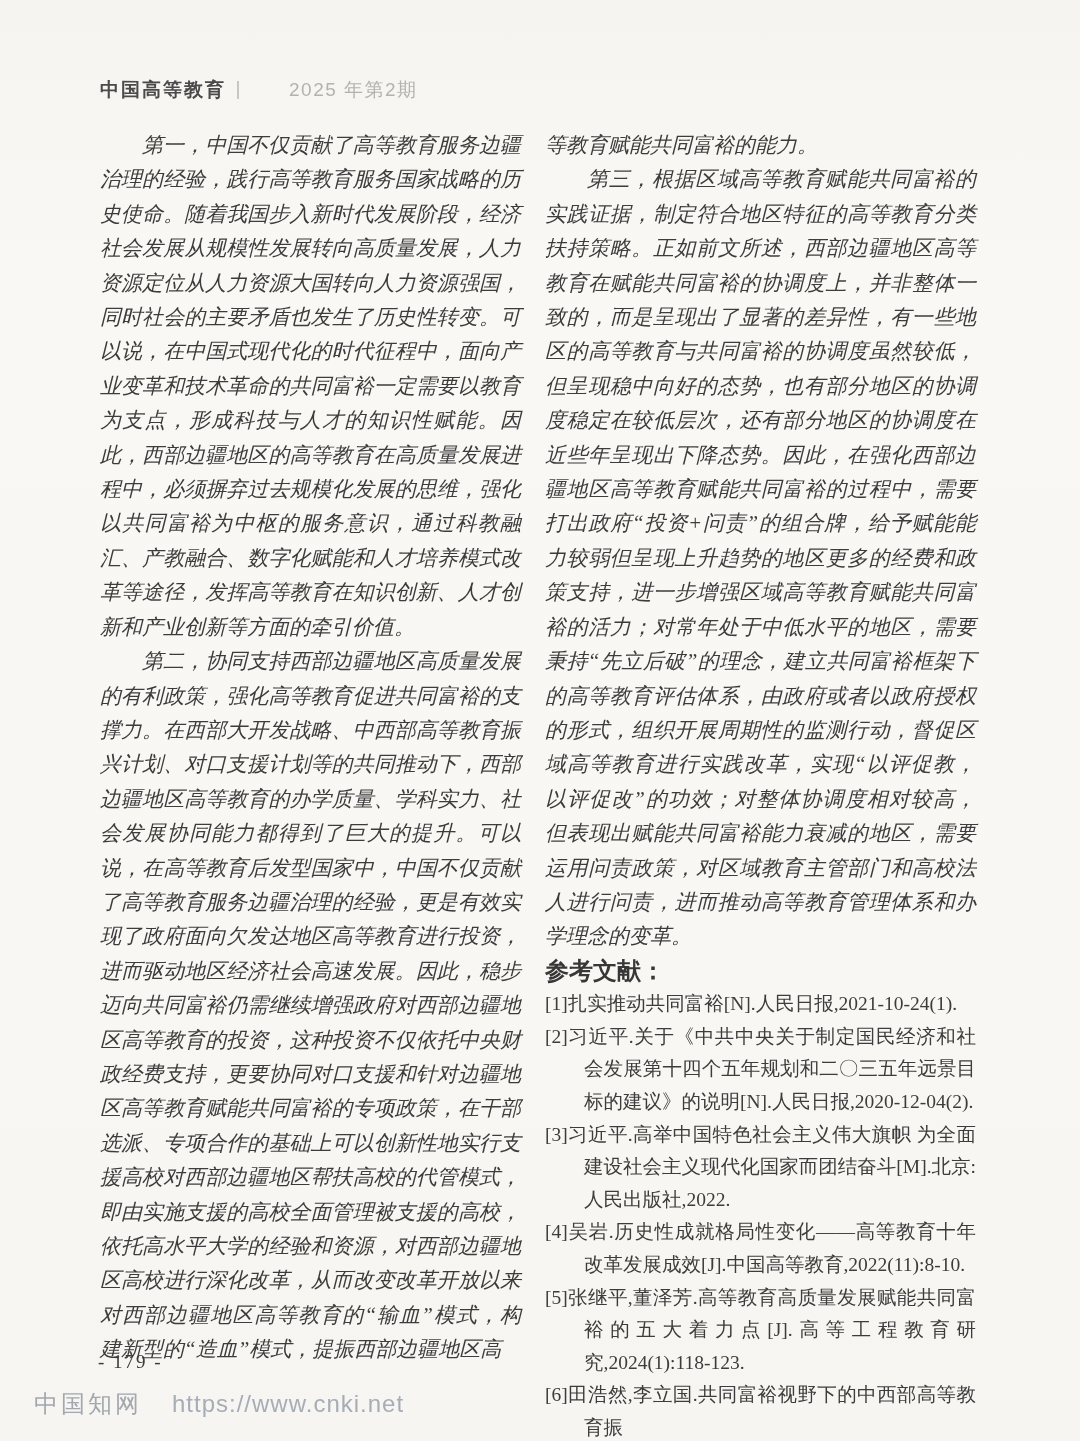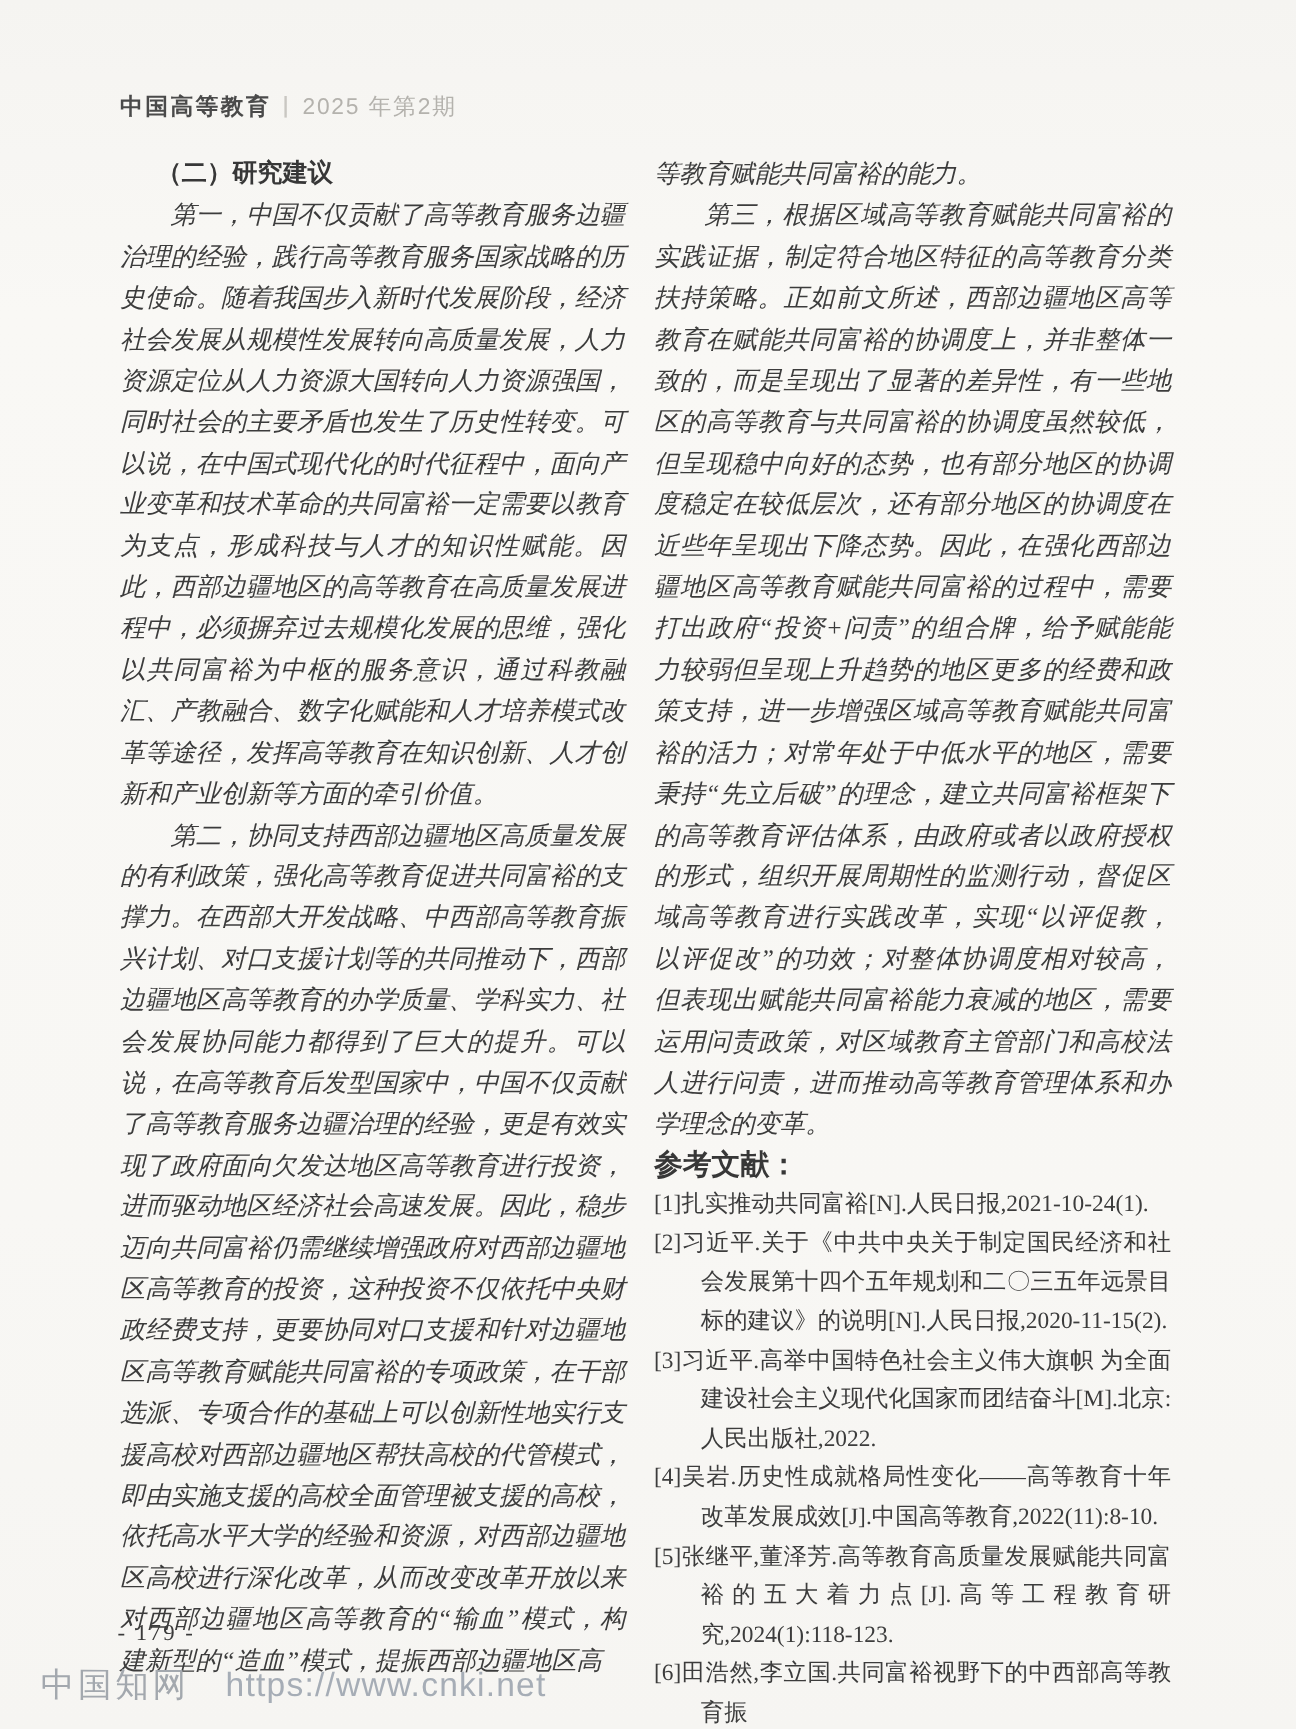--- a/index.html
+++ b/index.html
@@ -19,21 +19,21 @@
   .hdr{
     position:absolute;left:100px;top:78px;
     font-family:"Liberation Sans", sans-serif;
     font-size:19px;line-height:24px;white-space:nowrap;
   }
   .hdr .journal{font-weight:bold;color:#4a4a4a;letter-spacing:2px;}
   .hdr .divider{
     display:inline-block;width:2px;height:18px;background:#c9c7c2;
     margin:0 13px 0 11px;vertical-align:-3px;
   }
-  .hdr .issue{color:#b4b2ad;letter-spacing:1.5px;}
+  .hdr .issue{color:#b4b2ad;letter-spacing:1.5px;margin-left:37px;}
   
   .col{position:absolute;top:128px;}
   .col-left{left:100px;width:421px;}
   .col-right{left:545px;width:431px;}
   .sec-heading{
     font-family:"Liberation Sans", sans-serif;
     font-weight:bold;color:#373737;
     font-size:21px;line-height:34.4px;
     margin:0;text-indent:1.45em;
   }
@@ -52,53 +52,52 @@
     font-size:19.5px;line-height:32.6px;color:#3c3c3c;
   }
   .refs .ref{padding-left:2em;text-indent:-2em;text-align:justify;}
   
   .page-number{
     position:absolute;left:98px;top:1351px;
     font-size:19px;letter-spacing:2px;color:#3b3b3b;
   }
   .watermark{
     position:absolute;left:34px;top:1389px;
-    font-size:28px;line-height:30px;white-space:nowrap;text-align:right;
+    font-size:24px;line-height:30px;white-space:nowrap;text-align:right;
   }
   .watermark .wm-name{
     font-family:"Liberation Sans", sans-serif;
     color:#a3a8ae;letter-spacing:3px;margin-right:30px;
   }
   .watermark .wm-url{
     font-family:"Liberation Sans", sans-serif;
     color:#a6adb6;letter-spacing:1px;
   }
 </style>
 </head>
 <body>
 
 <div class="page">
 
   <div class="hdr">
     <span class="journal">中国高等教育</span><span class="divider"></span><span class="issue">2025 年第2期</span>
   </div>
 
   <div class="col col-left">
-    <h3 class="sec-heading">（二）研究建议</h3>
     <p class="para indent">第一，中国不仅贡献了高等教育服务边疆治理的经验，践行高等教育服务国家战略的历史使命。随着我国步入新时代发展阶段，经济社会发展从规模性发展转向高质量发展，人力资源定位从人力资源大国转向人力资源强国，同时社会的主要矛盾也发生了历史性转变。可以说，在中国式现代化的时代征程中，面向产业变革和技术革命的共同富裕一定需要以教育为支点，形成科技与人才的知识性赋能。因此，西部边疆地区的高等教育在高质量发展进程中，必须摒弃过去规模化发展的思维，强化以共同富裕为中枢的服务意识，通过科教融汇、产教融合、数字化赋能和人才培养模式改革等途径，发挥高等教育在知识创新、人才创新和产业创新等方面的牵引价值。</p>
     <p class="para indent">第二，协同支持西部边疆地区高质量发展的有利政策，强化高等教育促进共同富裕的支撑力。在西部大开发战略、中西部高等教育振兴计划、对口支援计划等的共同推动下，西部边疆地区高等教育的办学质量、学科实力、社会发展协同能力都得到了巨大的提升。可以说，在高等教育后发型国家中，中国不仅贡献了高等教育服务边疆治理的经验，更是有效实现了政府面向欠发达地区高等教育进行投资，进而驱动地区经济社会高速发展。因此，稳步迈向共同富裕仍需继续增强政府对西部边疆地区高等教育的投资，这种投资不仅依托中央财政经费支持，更要协同对口支援和针对边疆地区高等教育赋能共同富裕的专项政策，在干部选派、专项合作的基础上可以创新性地实行支援高校对西部边疆地区帮扶高校的代管模式，即由实施支援的高校全面管理被支援的高校，依托高水平大学的经验和资源，对西部边疆地区高校进行深化改革，从而改变改革开放以来对西部边疆地区高等教育的“输血”模式，构建新型的“造血”模式，提振西部边疆地区高</p>
   </div>
 
   <div class="col col-right">
     <p class="para">等教育赋能共同富裕的能力。</p>
     <p class="para indent">第三，根据区域高等教育赋能共同富裕的实践证据，制定符合地区特征的高等教育分类扶持策略。正如前文所述，西部边疆地区高等教育在赋能共同富裕的协调度上，并非整体一致的，而是呈现出了显著的差异性，有一些地区的高等教育与共同富裕的协调度虽然较低，但呈现稳中向好的态势，也有部分地区的协调度稳定在较低层次，还有部分地区的协调度在近些年呈现出下降态势。因此，在强化西部边疆地区高等教育赋能共同富裕的过程中，需要打出政府“投资+问责”的组合牌，给予赋能能力较弱但呈现上升趋势的地区更多的经费和政策支持，进一步增强区域高等教育赋能共同富裕的活力；对常年处于中低水平的地区，需要秉持“先立后破”的理念，建立共同富裕框架下的高等教育评估体系，由政府或者以政府授权的形式，组织开展周期性的监测行动，督促区域高等教育进行实践改革，实现“以评促教，以评促改”的功效；对整体协调度相对较高，但表现出赋能共同富裕能力衰减的地区，需要运用问责政策，对区域教育主管部门和高校法人进行问责，进而推动高等教育管理体系和办学理念的变革。</p>
     <h4 class="ref-heading">参考文献：</h4>
     <ol class="refs">
         <li class="ref">[1]扎实推动共同富裕[N].人民日报,2021-10-24(1).</li>
-        <li class="ref">[2]习近平.关于《中共中央关于制定国民经济和社会发展第十四个五年规划和二〇三五年远景目标的建议》的说明[N].人民日报,2020-11-15(2).</li>
+        <li class="ref">[2]习近平.关于《中共中央关于制定国民经济和社会发展第十四个五年规划和二〇三五年远景目标的建议》的说明[N].人民日报,2020-12-04(2).</li>
         <li class="ref">[3]习近平.高举中国特色社会主义伟大旗帜 为全面建设社会主义现代化国家而团结奋斗[M].北京:人民出版社,2022.</li>
         <li class="ref">[4]吴岩.历史性成就格局性变化——高等教育十年改革发展成效[J].中国高等教育,2022(11):8-10.</li>
         <li class="ref">[5]张继平,董泽芳.高等教育高质量发展赋能共同富裕的五大着力点[J].高等工程教育研究,2024(1):118-123.</li>
         <li class="ref">[6]田浩然,李立国.共同富裕视野下的中西部高等教育振</li>
       </ol>
   </div>
 
   <div class="page-number">- 179 -</div>
 
   <div class="watermark">

